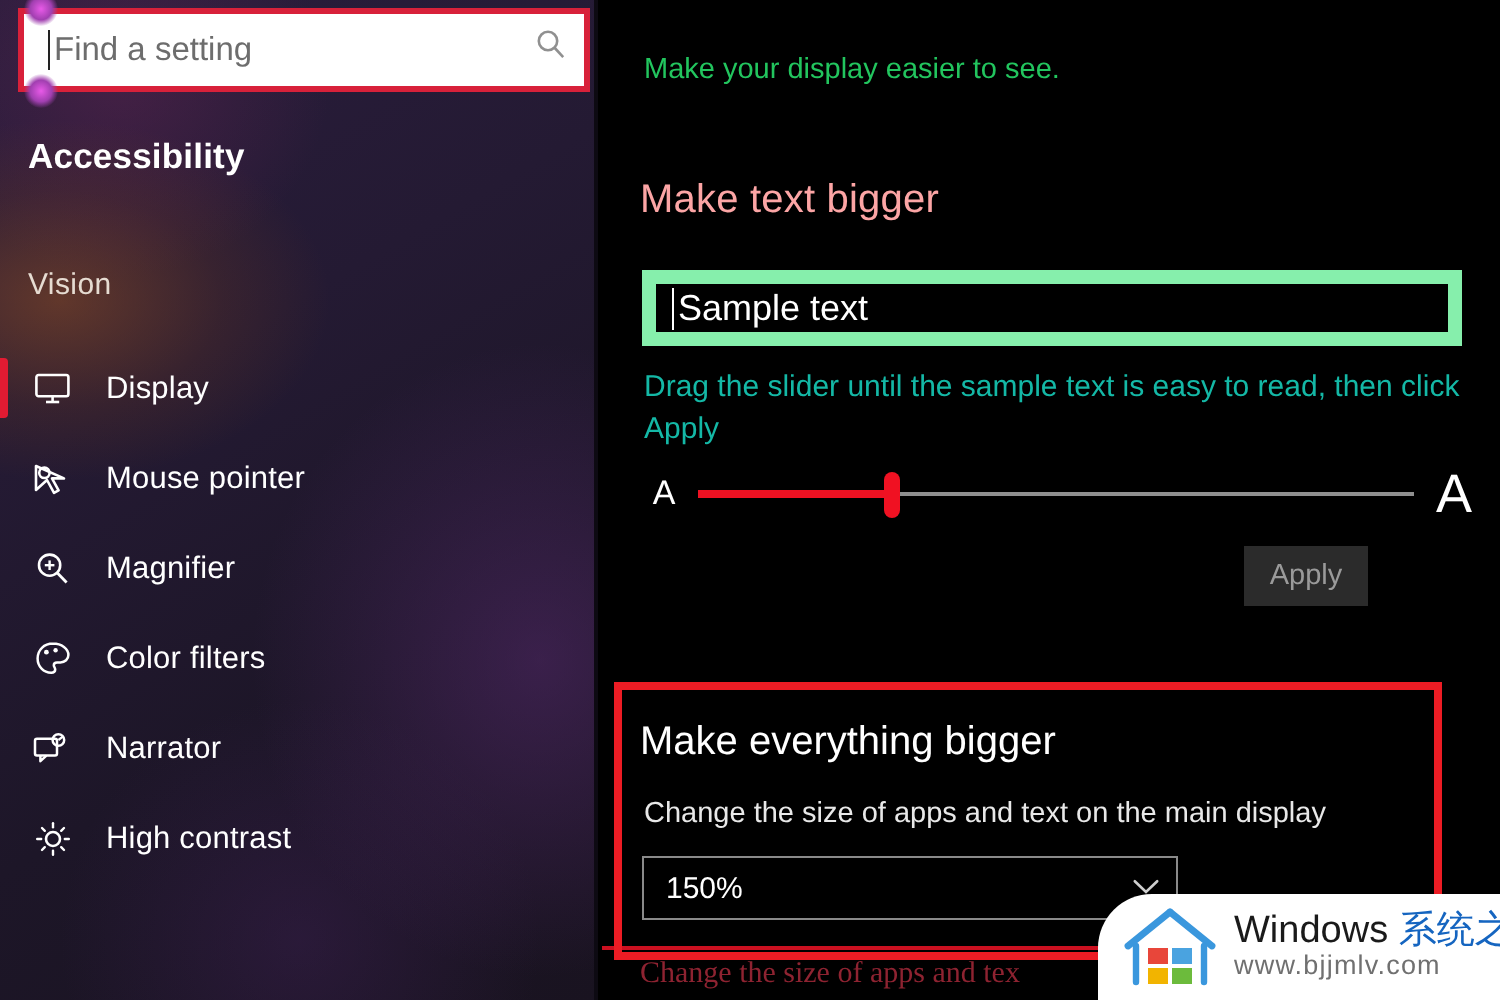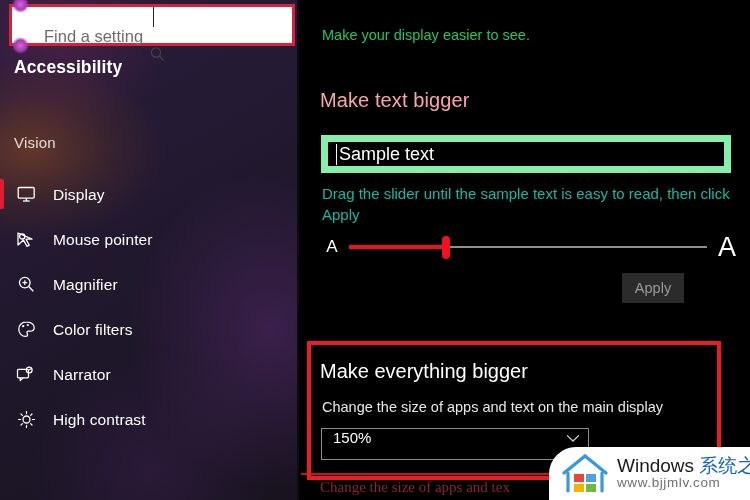--- a/index.html
+++ b/index.html
@@ -39,21 +39,20 @@
   
   #search-wrap {
     position: absolute;
     left: 9px; top: 4px;
     width: 286px; height: 42px;
     border: 3px solid #d8213a;
     background: #ffffff;
     display: flex;
     align-items: center;
     padding: 0 8px 0 12px;
-    flex-direction: column;
   }
   .caret {
     width: 1px; height: 20px;
     background: #222;
     margin-right: 2px;
     flex: 0 0 auto;
   }
   #search-input {
     flex: 1 1 auto;
     border: none; outline: none;
@@ -73,21 +72,21 @@
     border-radius: 50%;
     background: radial-gradient(circle, #e85ae8 0%, #a13fb0 45%, rgba(130,40,140,0) 72%);
     pointer-events: none;
   }
   #glow-top { left: 12px; top: -4px; }
   #glow-bottom { left: 12px; top: 37px; }
 
   
   #page-title {
     position: absolute;
-    left: 14px; top: 57px;
+    left: 14px; top: 68px;
     font-size: 17.5px;
     font-weight: bold;
     color: #ffffff;
     letter-spacing: .1px;
   }
 
   
   #group-vision {
     position: absolute;
     left: 14px; top: 134px;
@@ -257,21 +256,21 @@
     left: 21px; top: 399px;
     font-size: 14.5px;
     color: #e8e8e8;
   }
   #scale-select {
     position: absolute;
     left: 20px; top: 428px;
     width: 268px; height: 32px;
     border: 1px solid #8a8a8a;
     background: #000;
-    display: flex; align-items: flex-start;
+    display: flex; align-items: center;
     padding: 0 8px 0 11px;
     cursor: pointer;
   }
   #scale-value {
     flex: 1 1 auto;
     font-size: 15px;
     color: #ffffff;
   }
   #scale-chevron { flex: 0 0 auto; color: #cfcfcf; }
 

